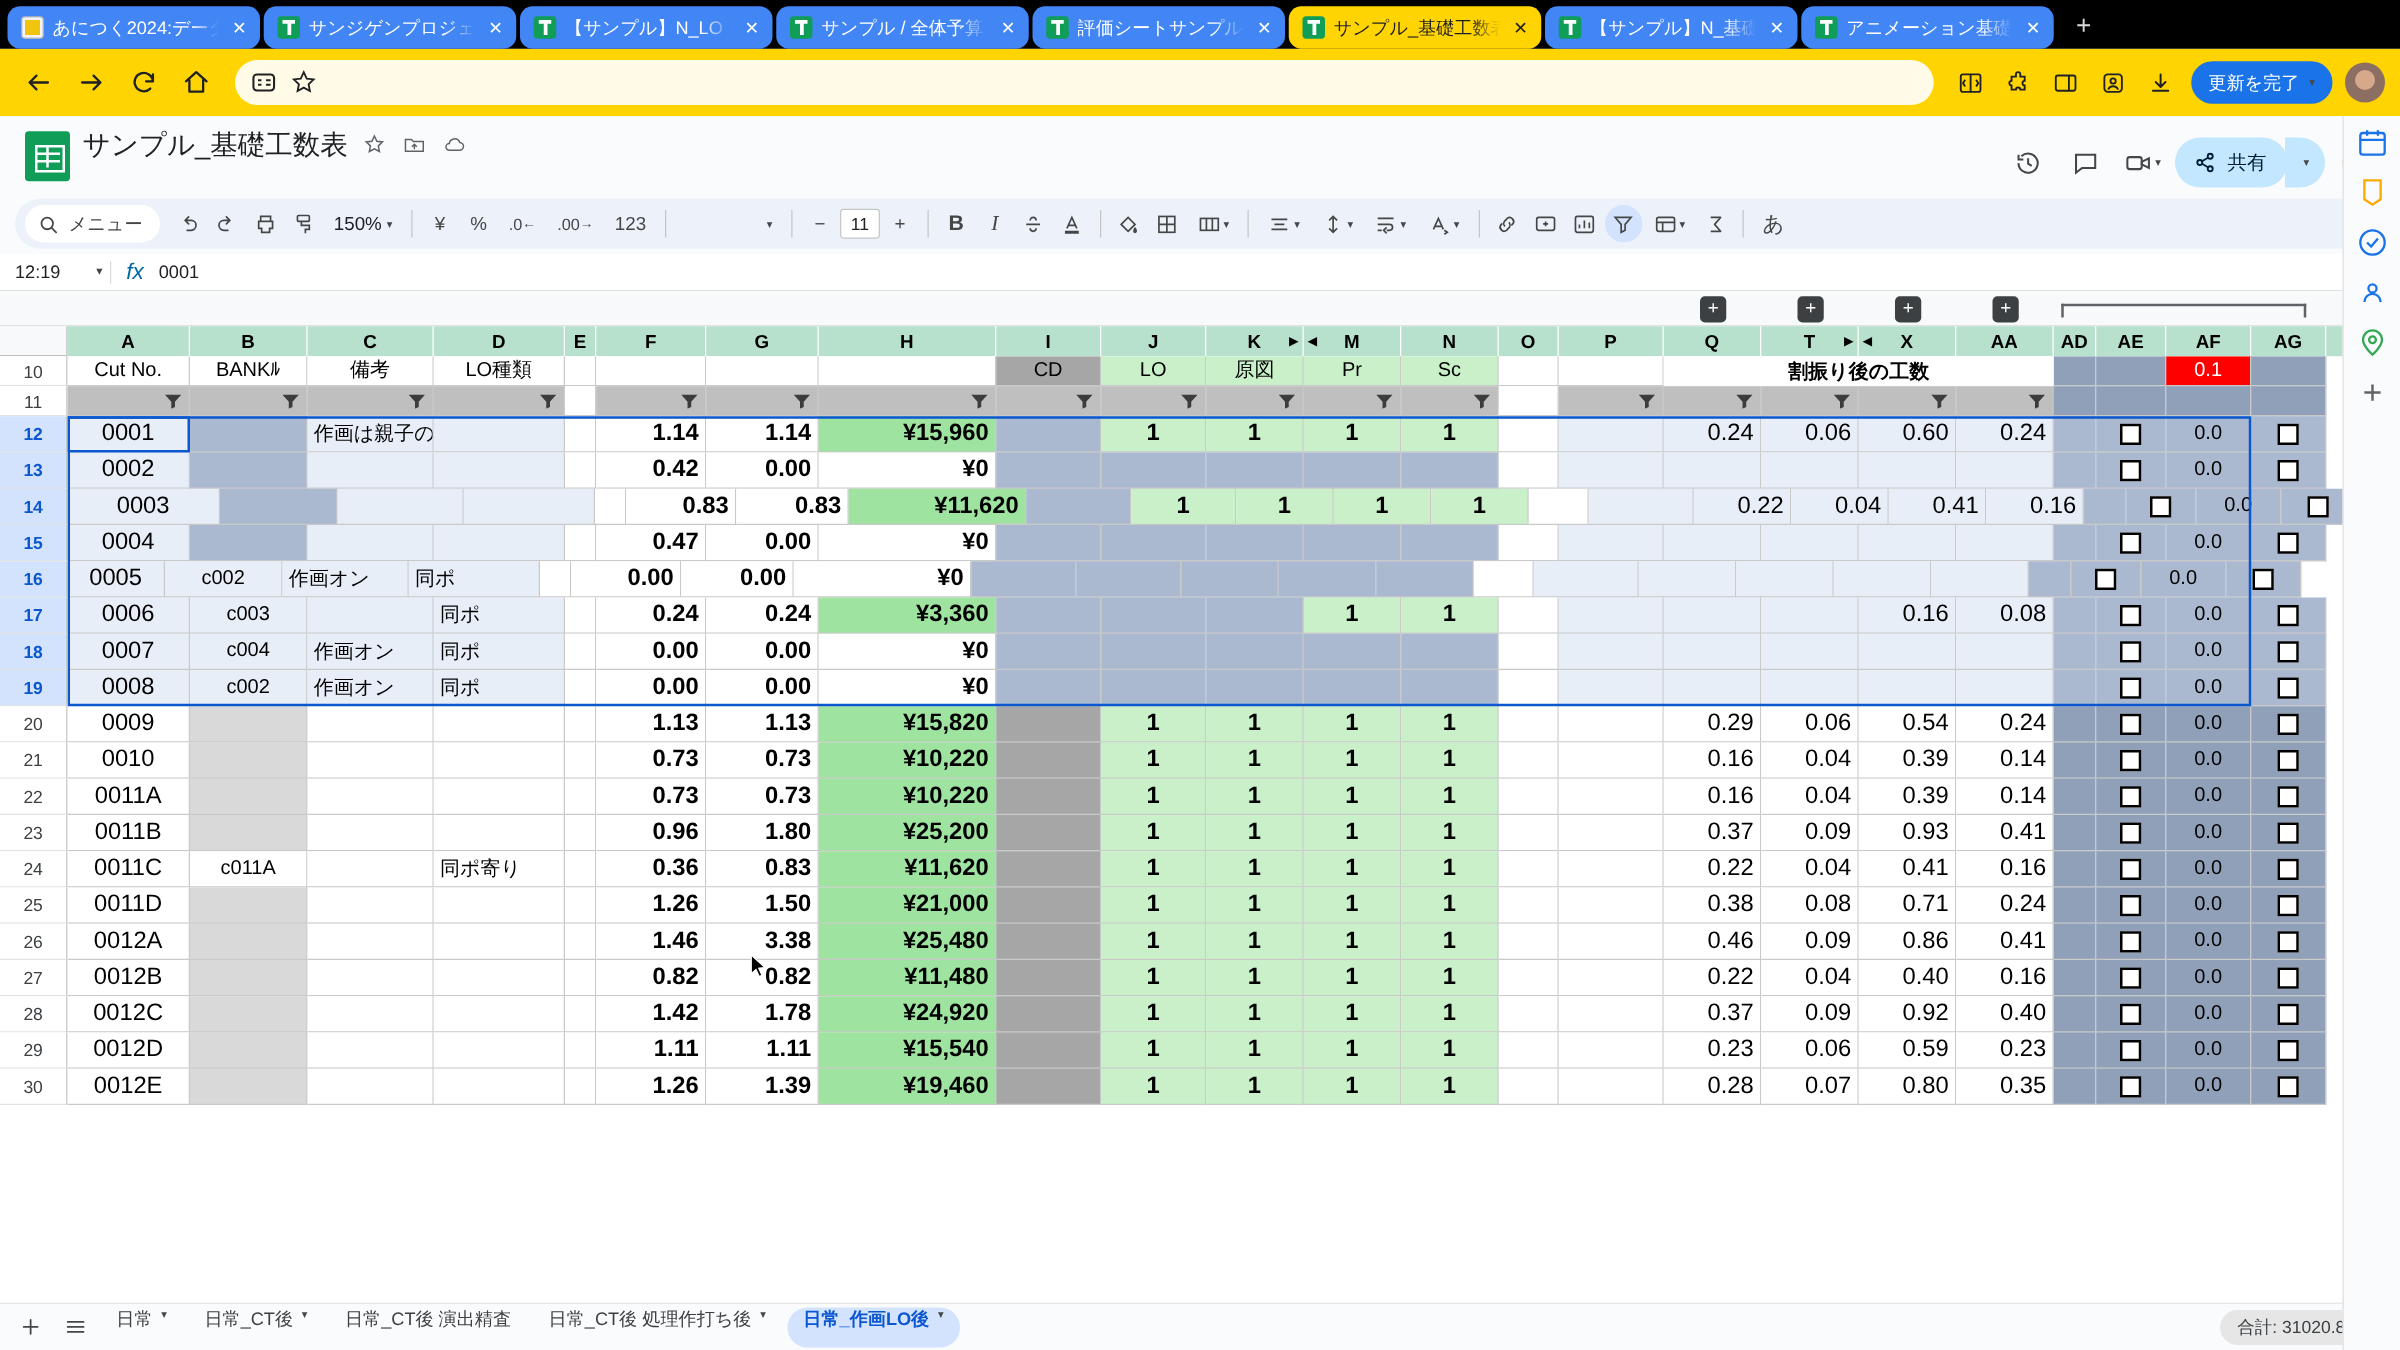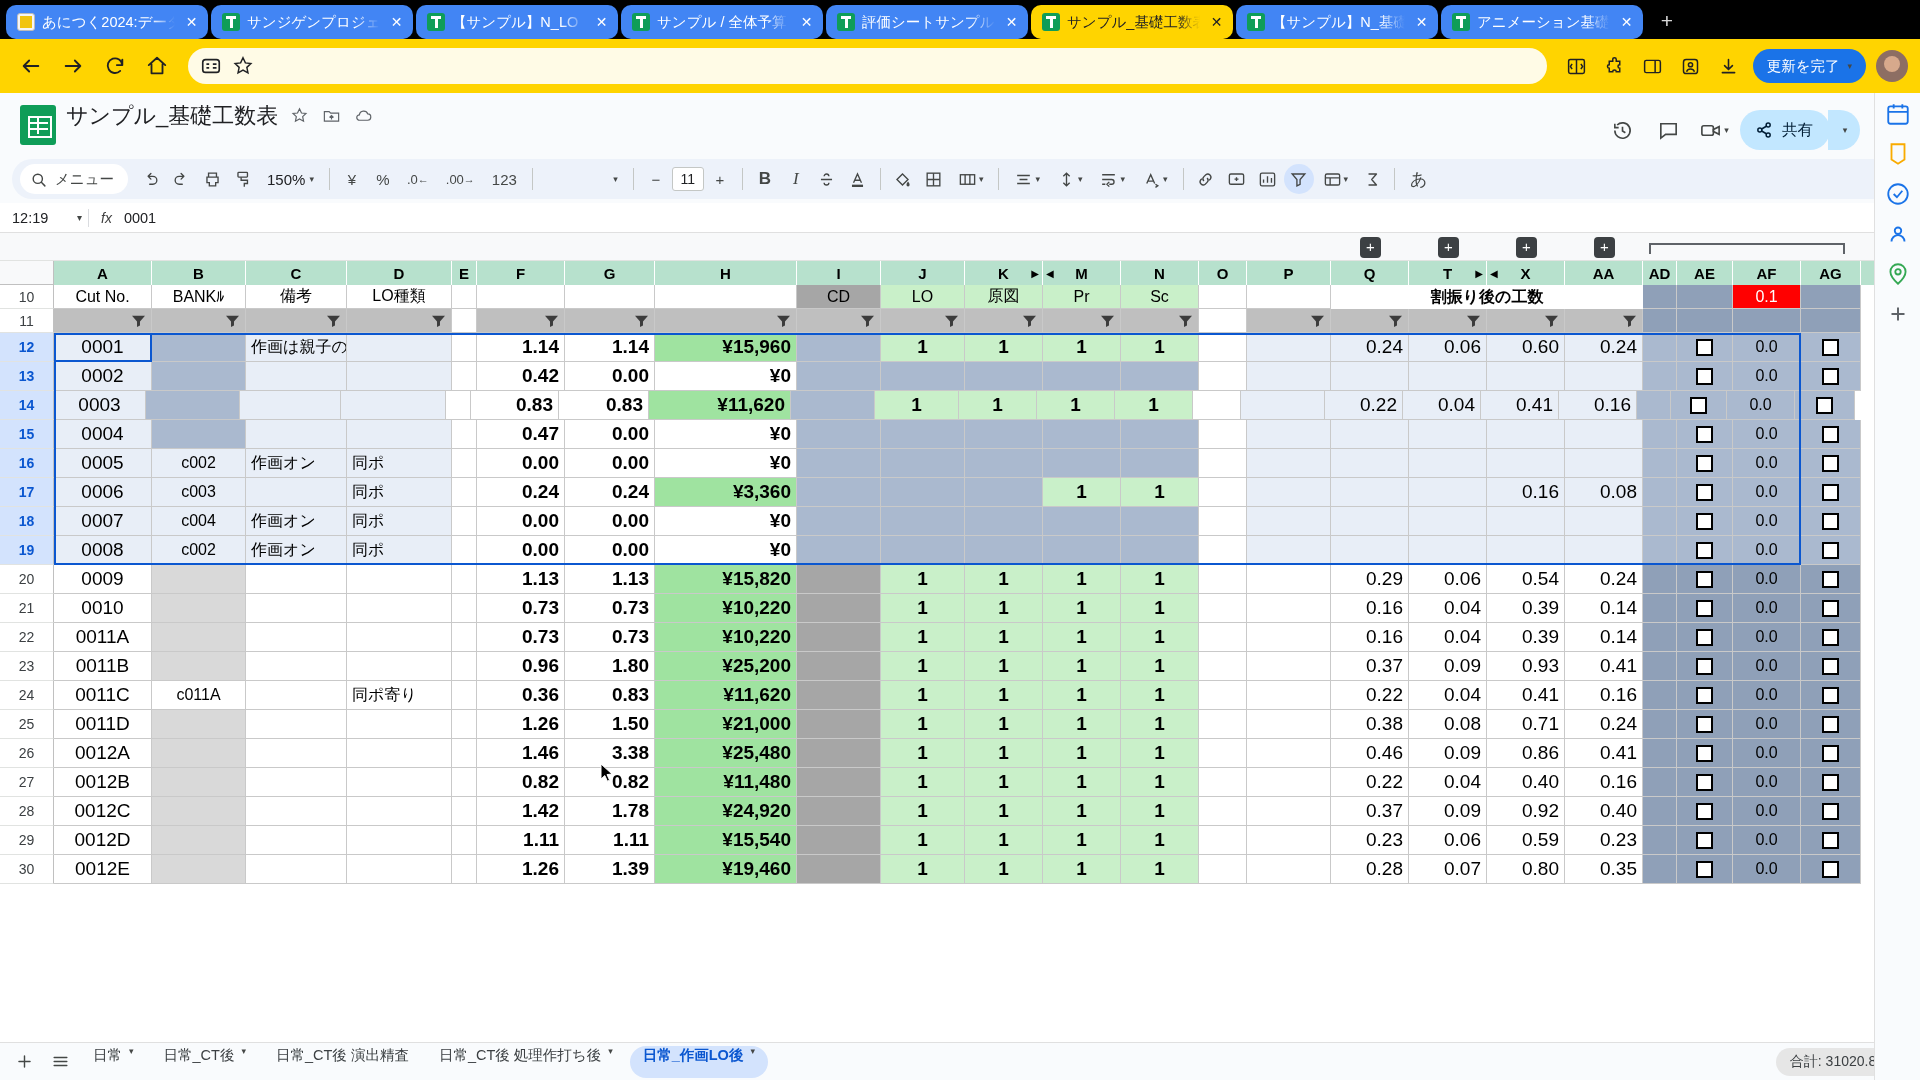--- a/index.html
+++ b/index.html
@@ -183,21 +183,21 @@
   #formula-bar {
     height: 30px; display: flex; align-items: center;
     border-bottom: 1px solid #e0e0e0; background: #fff; margin-top: 4px;
   }
   #name-box {
     width: 88px; display: flex; align-items: center; justify-content: space-between;
     padding: 0 6px 0 12px; font-size: 14.5px; color: #202124;
   }
   #name-box .caret { font-size: 10px; }
   #fb-sep { width: 1px; height: 18px; background: #dadce0; }
-  #fx-label { font-size: 14px; color: #404040; font-style: italic; padding: 0 12px; }
+  #fx-label { font-size: 18px; color: #0369a1; font-style: italic; padding: 0 12px; }
   #formula-value { font-size: 14.5px; color: #202124; }
 
   
   #grid-area { flex: 1; position: relative; overflow: hidden; background: #fff; }
   #addrow-strip {
     height: 28px; background: #f8f9fa; border-bottom: 1px solid #e1e3e1;
     position: relative;
   }
   .add-chip {
     position: absolute; top: 4px; width: 21px; height: 21px; border-radius: 4px;
@@ -1004,21 +1004,21 @@
               <div class="chkbox"></div>
             </div>
             <div class="cell c sm g-blue2" style="width: 68px; height: 29px;">
               <span>0.0</span>
             </div>
             <div class="cell  g-blue2" style="width: 60px; height: 29px;">
               <div class="chkbox"></div>
             </div>
           </div>
           <div class="grow">
-            <div class="cell c g-ltblue" style="width: 92px; height: 29px; justify-content: center;">
+            <div class="cell c g-ltblue" style="width: 122px; height: 29px; justify-content: center;">
               <span>0003</span>
             </div>
             <div class="cell c sm g-blue2" style="width: 94px; height: 29px;"></div>
             <div class="cell sm g-ltblue" style="width: 101px; height: 29px;"></div>
             <div class="cell sm g-ltblue" style="width: 105px; height: 29px;"></div>
             <div class="cell  g-white" style="width: 25px; height: 29px;"></div>
             <div class="cell r b g-white" style="width: 88px; height: 29px;">
               <span>0.83</span>
             </div>
             <div class="cell r b g-white" style="width: 90px; height: 29px;">
@@ -1098,21 +1098,21 @@
               <div class="chkbox"></div>
             </div>
             <div class="cell c sm g-blue2" style="width: 68px; height: 29px;">
               <span>0.0</span>
             </div>
             <div class="cell  g-blue2" style="width: 60px; height: 29px;">
               <div class="chkbox"></div>
             </div>
           </div>
           <div class="grow">
-            <div class="cell c g-ltblue" style="width: 98px; height: 29px;">
+            <div class="cell c g-ltblue" style="width: 78px; height: 29px;">
               <span>0005</span>
             </div>
             <div class="cell c sm g-ltblue" style="width: 94px; height: 29px;">
               <span>c002</span>
             </div>
             <div class="cell sm g-ltblue" style="width: 101px; height: 29px;">
               <span>作画オン</span>
             </div>
             <div class="cell sm g-ltblue" style="width: 105px; height: 29px;">
               <span>同ポ</span>

